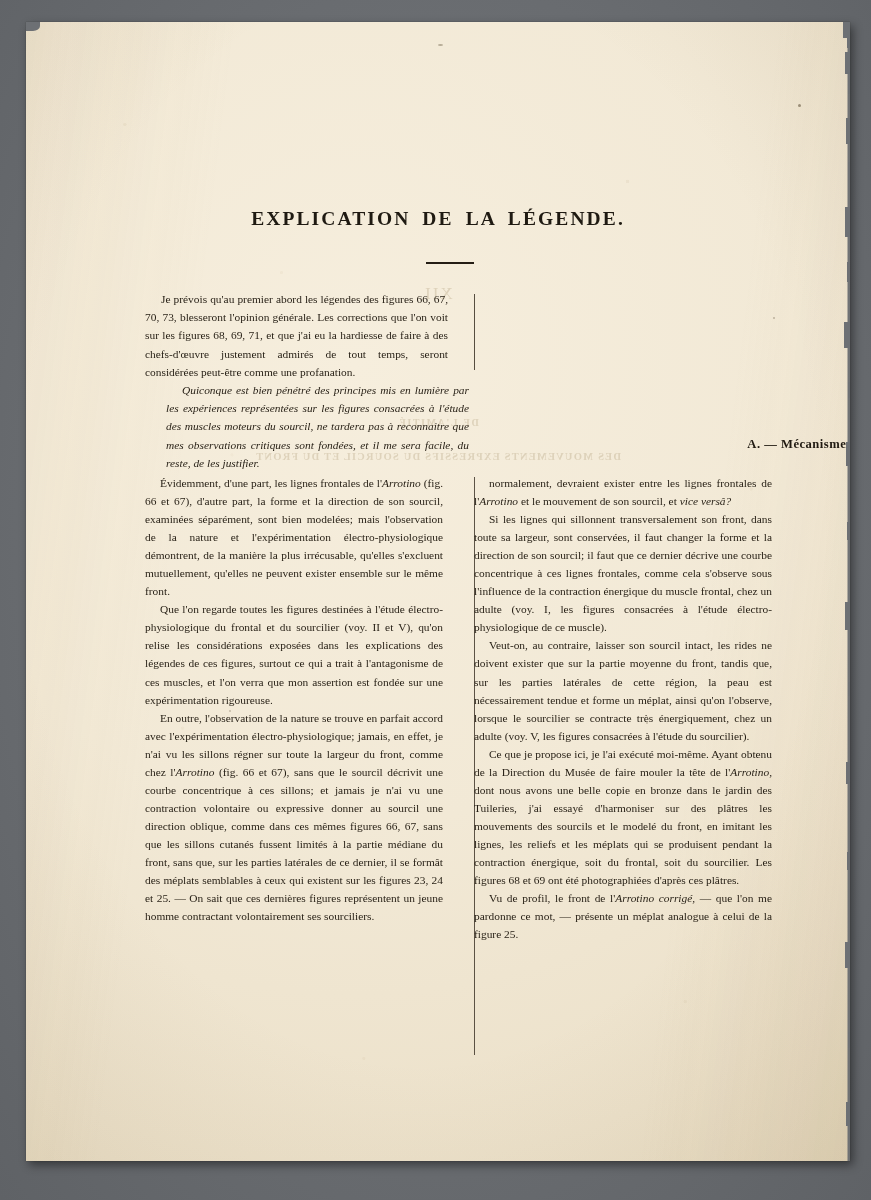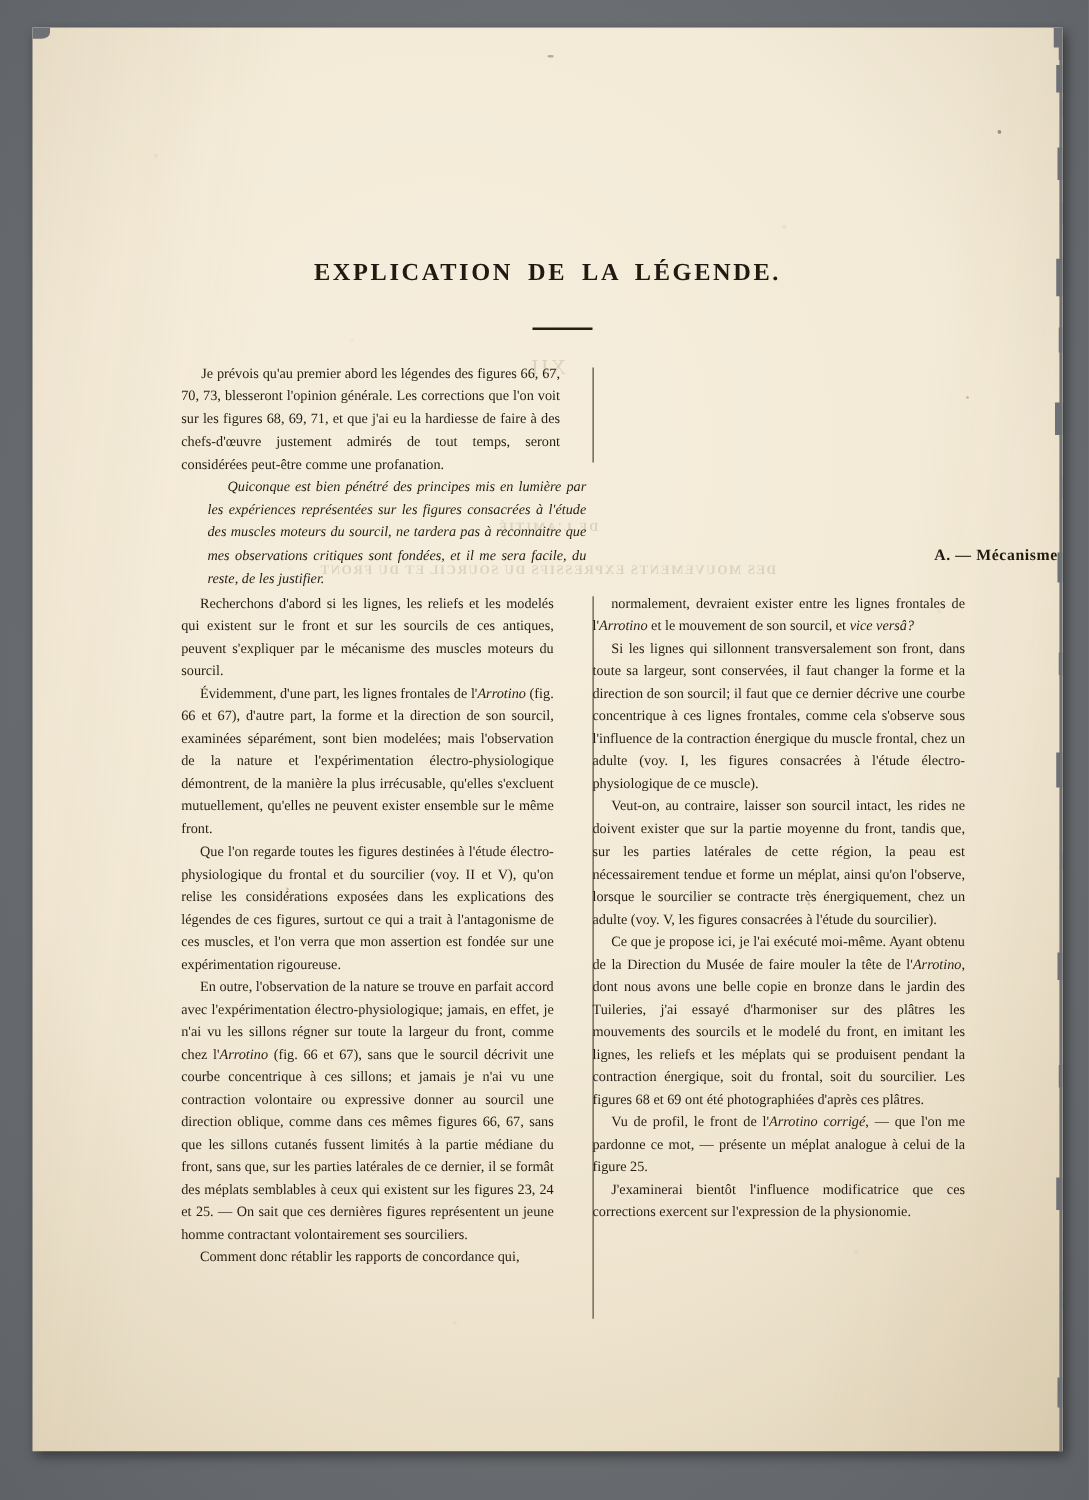--- a/index.html
+++ b/index.html
@@ -255,33 +255,30 @@
           <p>Quiconque est bien pénétré des principes mis en lumière par les expériences représentées sur les figures consacrées à l'étude des muscles moteurs du sourcil, ne tardera pas à reconnaitre que mes observations critiques sont fondées, et il me sera facile, du reste, de les justifier.</p>
         </div>
       </div>
 
       <div class="section-head">A. — Mécanisme.</div>
 
       <div class="rule-body"></div>
 
       <div class="body-cols">
         <div class="col left">
-            <p>Recherchons d'abord si les lignes, les reliefs et les modelés qui existent sur le front et sur les sourcils de ces antiques, peuvent s'expliquer par le mécanisme des muscles moteurs du sourcil.</p>
             <p>Évidemment, d'une part, les lignes frontales de l'<em>Arrotino</em> (fig. 66 et 67), d'autre part, la forme et la direction de son sourcil, examinées séparément, sont bien modelées; mais l'observation de la nature et l'expérimentation électro-physiologique démontrent, de la manière la plus irrécusable, qu'elles s'excluent mutuellement, qu'elles ne peuvent exister ensemble sur le même front.</p>
             <p>Que l'on regarde toutes les figures destinées à l'étude électro-physiologique du frontal et du sourcilier (voy. II et V), qu'on relise les considérations exposées dans les explications des légendes de ces figures, surtout ce qui a trait à l'antagonisme de ces muscles, et l'on verra que mon assertion est fondée sur une expérimentation rigoureuse.</p>
             <p>En outre, l'observation de la nature se trouve en parfait accord avec l'expérimentation électro-physiologique; jamais, en effet, je n'ai vu les sillons régner sur toute la largeur du front, comme chez l'<em>Arrotino</em> (fig. 66 et 67), sans que le sourcil décrivit une courbe concentrique à ces sillons; et jamais je n'ai vu une contraction volontaire ou expressive donner au sourcil une direction oblique, comme dans ces mêmes figures 66, 67, sans que les sillons cutanés fussent limités à la partie médiane du front, sans que, sur les parties latérales de ce dernier, il se formât des méplats semblables à ceux qui existent sur les figures 23, 24 et 25. — On sait que ces dernières figures représentent un jeune homme contractant volontairement ses sourciliers.</p>
-            <p>Comment donc rétablir les rapports de concordance qui,</p>
           </div>
         <div class="col right">
             <p>normalement, devraient exister entre les lignes frontales de l'<em>Arrotino</em> et le mouvement de son sourcil, et <em>vice versâ?</em></p>
             <p>Si les lignes qui sillonnent transversalement son front, dans toute sa largeur, sont conservées, il faut changer la forme et la direction de son sourcil; il faut que ce dernier décrive une courbe concentrique à ces lignes frontales, comme cela s'observe sous l'influence de la contraction énergique du muscle frontal, chez un adulte (voy. I, les figures consacrées à l'étude électro-physiologique de ce muscle).</p>
             <p>Veut-on, au contraire, laisser son sourcil intact, les rides ne doivent exister que sur la partie moyenne du front, tandis que, sur les parties latérales de cette région, la peau est nécessairement tendue et forme un méplat, ainsi qu'on l'observe, lorsque le sourcilier se contracte très énergiquement, chez un adulte (voy. V, les figures consacrées à l'étude du sourcilier).</p>
             <p>Ce que je propose ici, je l'ai exécuté moi-même. Ayant obtenu de la Direction du Musée de faire mouler la tête de l'<em>Arrotino</em>, dont nous avons une belle copie en bronze dans le jardin des Tuileries, j'ai essayé d'harmoniser sur des plâtres les mouvements des sourcils et le modelé du front, en imitant les lignes, les reliefs et les méplats qui se produisent pendant la contraction énergique, soit du frontal, soit du sourcilier. Les figures 68 et 69 ont été photographiées d'après ces plâtres.</p>
             <p>Vu de profil, le front de l'<em>Arrotino corrigé</em>, — que l'on me pardonne ce mot, — présente un méplat analogue à celui de la figure 25.</p>
-            <p>J'examinerai bientôt l'influence modificatrice que ces corrections exercent sur l'expression de la physionomie.</p>
           </div>
       </div>
 
     </div>
 
     <div class="notch-tl"></div>
     <div class="deckle">
       <i style="top:0px;height:16px;width:7px;"></i>
       <i style="top:16px;height:10px;width:3px;"></i>
       <i style="top:30px;height:22px;width:5px;"></i>

